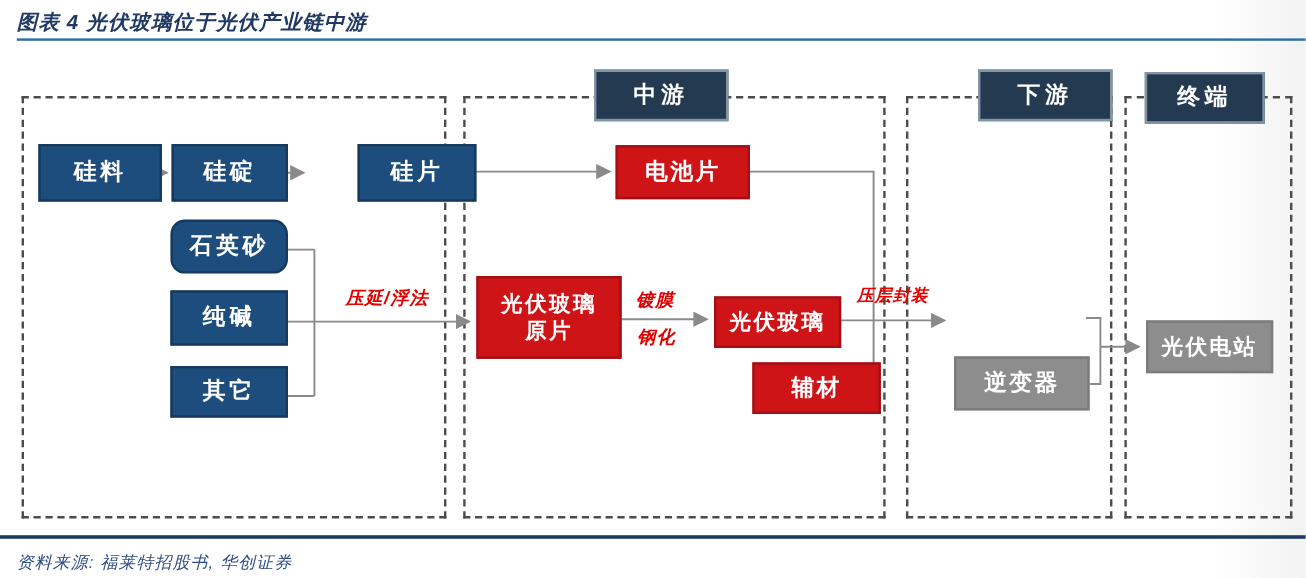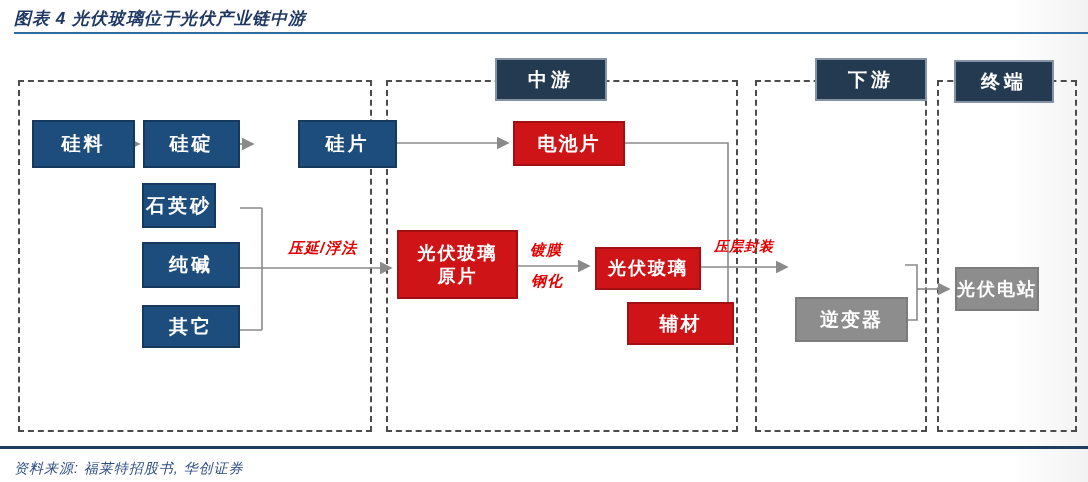--- a/index.html
+++ b/index.html
@@ -57,30 +57,30 @@
     font-size:19px;letter-spacing:2px;
   }
   
   .n-up-hdr{left:140px;top:58px;width:110px;height:43px;}
   .n-mid-hdr{left:495px;top:58px;width:112px;height:43px;}
   .n-down-hdr{left:791px;top:58px;width:112px;height:43px;margin-left:24px;}
   .n-term-hdr{left:954px;top:60px;width:100px;height:43px;}
   .n-silicon{left:32px;top:120px;width:103px;height:48px;}
   .n-ingot{left:143px;top:120px;width:97px;height:48px;}
   .n-wafer{left:258px;top:120px;width:99px;height:48px;margin-left:40px;}
-  .n-quartz{left:142px;top:183px;width:74px;height:45px;}
+  .n-quartz{left:142px;top:183px;width:98px;height:45px;border-radius:12px;}
   .n-soda{left:142px;top:242px;width:98px;height:46px;}
   .n-other{left:142px;top:305px;width:98px;height:43px;}
   .n-cell{left:513px;top:121px;width:112px;height:45px;}
   .n-rawglass{left:397px;top:230px;width:121px;height:69px;font-size:18px;}
   .n-pvglass{left:595px;top:247px;width:106px;height:43px;font-size:18px;}
   .n-aux{left:595px;top:302px;width:107px;height:43px;margin-left:32px;}
   .n-module{left:793px;top:243px;width:112px;height:45px;font-size:18px;}
   .n-inverter{left:795px;top:297px;width:113px;height:45px;}
-  .n-station{left:955px;top:267px;width:84px;height:44px;font-size:18px;}
+  .n-station{left:955px;top:267px;width:106px;height:44px;font-size:18px;}
   
   .plabel{
     position:absolute;z-index:4;color:#e00000;font-weight:bold;
     font-size:15px;font-style:italic;white-space:nowrap;letter-spacing:1px;
   }
   .pl-float{left:288px;top:239px;}
   .pl-coating{left:530px;top:241px;}
   .pl-temper{left:531px;top:272px;}
   .pl-lamin{left:714px;top:238px;font-size:14px;}
   

